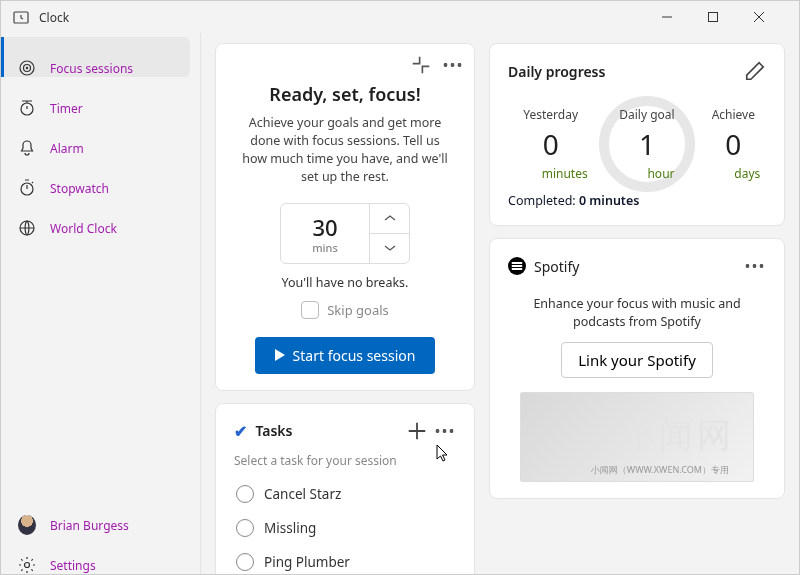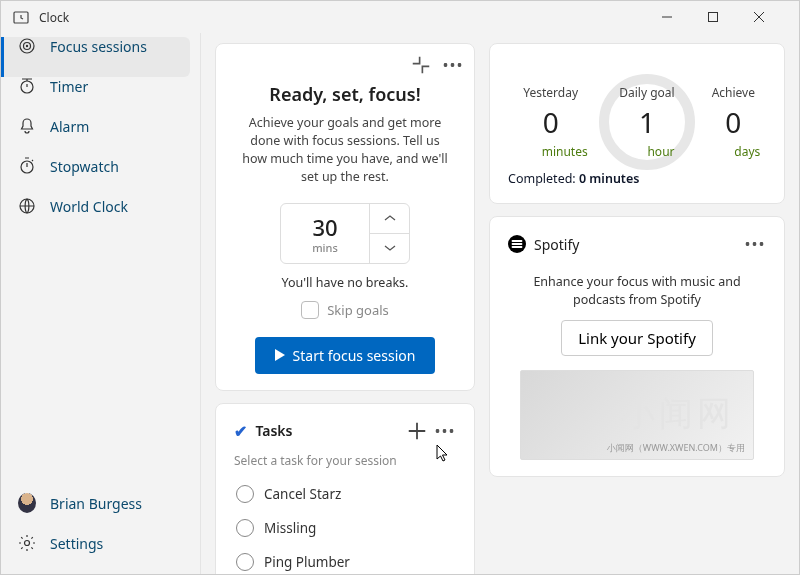--- a/index.html
+++ b/index.html
@@ -11,21 +11,21 @@
   .titlebar .app-icon { width: 16px; height: 16px; display: flex; align-items: center; justify-content: center; }
   .titlebar .app-title { font-size: 12px; margin-left: 10px; color: #333; }
   .titlebar .spacer { flex: 1; }
   .winbtn { width: 46px; height: 32px; display:flex; align-items:center; justify-content:center; }
   .winbtn svg { width:10px; height:10px; }
 
   .body { flex:1; display:flex; overflow:hidden; }
 
   
   .sidebar { width: 200px; background:#f3f3f3; display:flex; flex-direction:column; padding-top:4px; border-right:1px solid #e4e4e4; }
-  .side-item { display:flex; align-items:flex-start; height:40px; padding:0 14px; font-size:14px; color:#0c4a6e; cursor:default; border-left:3px solid transparent; }
+  .side-item { display:flex; align-items:flex-end; height:40px; padding:0 14px; font-size:12px; color:#a21caf; cursor:default; border-left:3px solid transparent; }
   .side-item .s-icon { width:18px; height:18px; display:flex; align-items:center; justify-content:center; margin-right:14px; }
   .side-item.active { background:#e8e8e8; border-left:3px solid #06c; border-radius:0 6px 6px 0; margin-right:10px;}
   .sidebar .grow { flex:1; }
   .side-item.user img, .avatar { width:20px; height:20px; border-radius:50%; background:#888; display:inline-block; }
 
   
   .main { flex:1; overflow:auto; padding:10px 14px; position:relative; }
   .row1 { display:flex; gap:14px; align-items:flex-start; }
   .card { background:#fff; border:1px solid #e4e4e4; border-radius:8px; padding:16px 18px; }
   .focus-card { width:260px; position:relative; padding-top:38px; text-align:center; }
@@ -58,21 +58,21 @@
   .completed b { font-weight:600; }
 
   .spotify-card { flex:1; position:relative; margin-top:12px; }
   .spotify-card .hdr { display:flex; align-items:center; justify-content:space-between; }
   .spotify-title { display:flex; align-items:center; gap:8px; font-weight:400; font-size:14px; }
   .spotify-logo { width:18px; height:18px; border-radius:50%; background:#000; position:relative; }
   .spotify-logo::before { content:""; position:absolute; left:3px; right:3px; top:5px; height:2px; border-radius:2px; background:#fff; box-shadow:0 3px 0 #fff, 0 6px 0 #fff; transform:scaleX(.9);}
   .spot-desc { text-align:center; font-size:12.5px; color:#333; margin:18px 18px 12px; line-height:1.4; }
   .link-btn { display:block; margin:0 auto 14px; border:1px solid #ccc; background:#fff; border-radius:4px; padding:7px 16px; font-size:15px; }
   .spot-img { margin:0 12px; height:90px; background:linear-gradient(135deg,#d8d8d8,#f2f2f2); border:1px solid #ddd; border-radius:2px; position:relative; overflow:hidden; }
-  .spot-img .wm { position:absolute; right:8px; bottom:4px; font-size:9px; color:#999; }
+  .spot-img .wm { position:absolute; right:24px; bottom:4px; font-size:9px; color:#999; }
   .spot-img .wm2 { position:absolute; right:18px; top:18px; font-size:34px; color:#e4e4e4; font-weight:300; letter-spacing:4px; }
 
   .tasks-card { width:260px; margin-top:12px; position:relative; }
   .tasks-card .hdr { display:flex; align-items:center; }
   .tasks-card .hdr .title { display:flex; align-items:center; gap:8px; font-weight:600; font-size:14px; }
   .tasks-card .hdr .grow { flex:1; }
   .check-icon { color:#2564cf; font-size:16px; }
   .tasks-sub { font-size:12px; color:#888; margin:10px 0 8px; }
   .task-item { display:flex; align-items:center; gap:10px; padding:8px 2px; font-size:13.5px; color:#333; }
   .task-item .circle { width:18px; height:18px; border:1.5px solid #888; border-radius:50%; flex-shrink:0; }
@@ -252,20 +252,28 @@
               </div>
             <div class="task-item">
                 <span class="circle"></span>
                 <span>Ping Plumber</span>
               </div>
           </div>
         </div>
 
         <div class="rightcol">
           <div class="card progress-card">
+            <div class="hdr">
+              <h3>Daily progress</h3>
+              <span class="ic-btn">
+                  <svg viewBox="0 0 16 16" fill="none" stroke="#444" stroke-width="1.2">
+                    <path d="M11 2l3 3L5 14H2v-3z"></path>
+                  </svg>
+                </span>
+            </div>
             <div class="metrics">
               <div class="metric">
                 <div class="lab">Yesterday</div>
                 <div class="num">0</div>
                 <div class="sub">minutes</div>
               </div>
               <div class="ring">
                 <div class="metric">
                   <div class="lab">Daily goal</div>
                   <div class="num">1</div>

